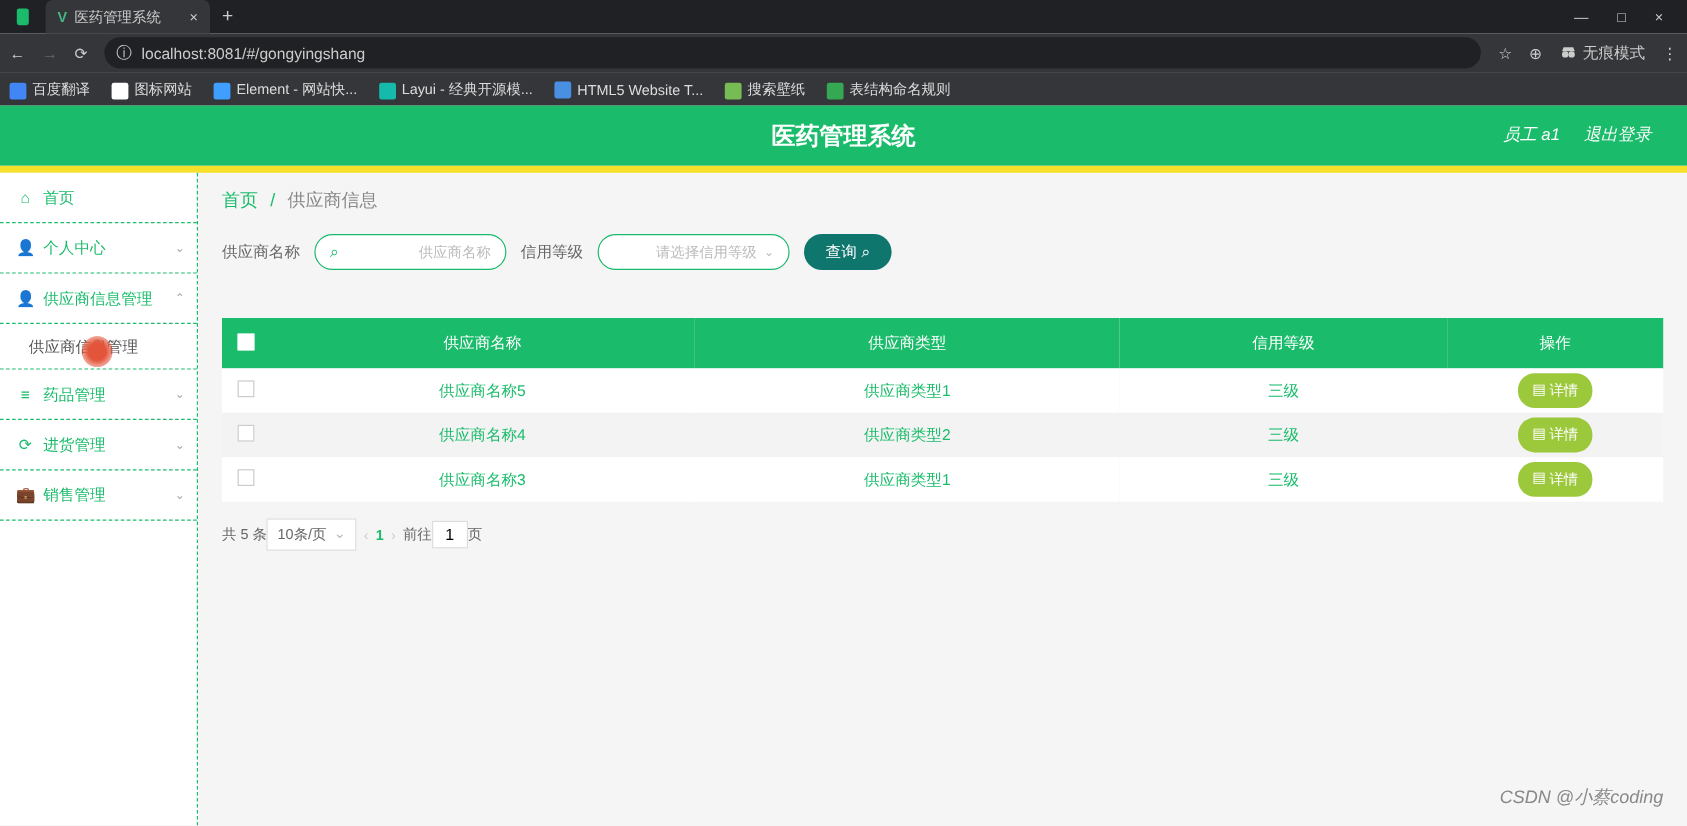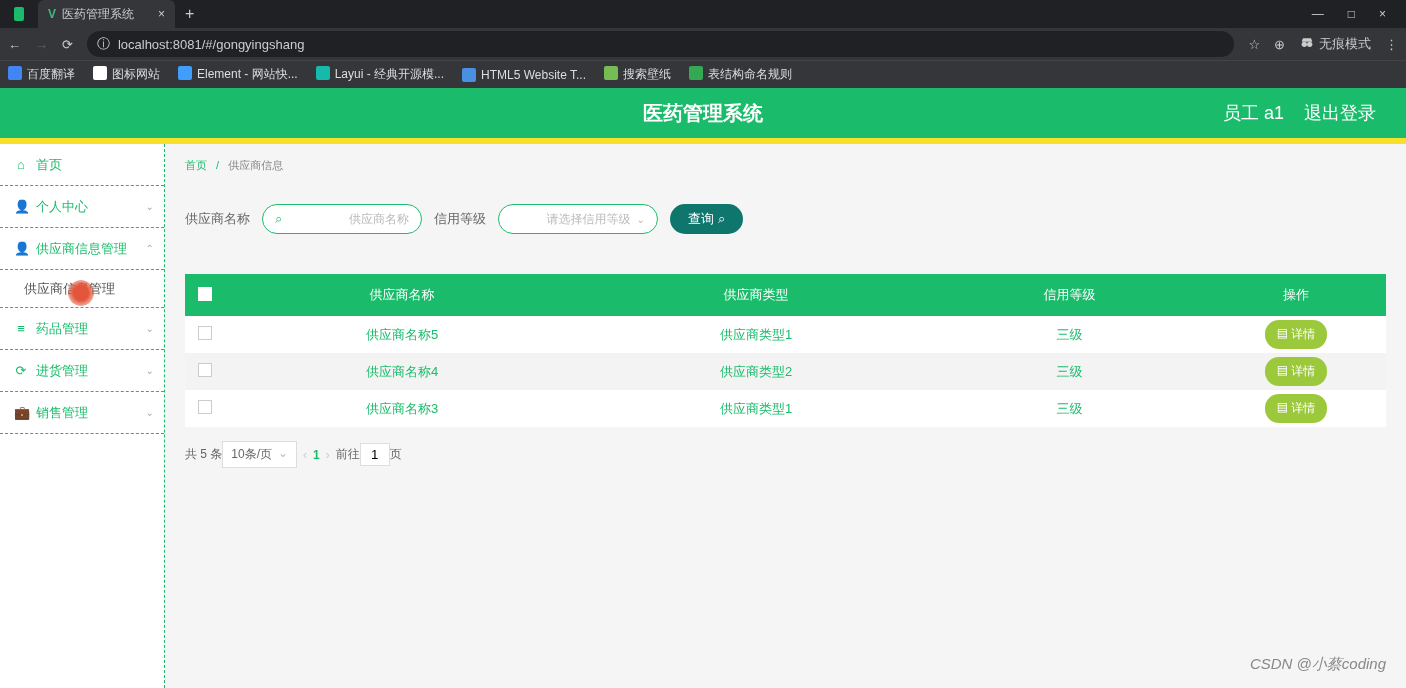--- a/index.html
+++ b/index.html
@@ -9,38 +9,38 @@
 .browser-top { background: #202124; color: #ccc; height: 28px; display: flex; align-items: center; font-size: 12px; }
 .tab { display: flex; align-items: center; background: #35363a; padding: 4px 10px; height: 28px; gap: 6px; border-radius: 6px 6px 0 0; margin-left: 4px; }
 .tab.inactive { background: transparent; width: 30px; justify-content: center; }
 .tab-close { margin-left: 18px; cursor: pointer; }
 .newtab { margin-left: 10px; color: #ccc; font-size: 16px; cursor: pointer; }
 .win-controls { margin-left: auto; display: flex; gap: 24px; padding-right: 20px; }
 .addr-bar { background: #35363a; height: 32px; display: flex; align-items: center; padding: 0 8px; gap: 14px; color: #ccc; font-size: 13px; }
 .addr-input { flex: 1; background: #202124; border-radius: 14px; height: 26px; display: flex; align-items: center; padding: 0 10px; gap: 8px; color: #ccc; }
 .addr-right { display: flex; align-items: center; gap: 14px; }
 .bookmarks { background: #35363a; height: 28px; display: flex; align-items: center; padding: 0 8px; gap: 18px; color: #ddd; font-size: 12px; border-top: 1px solid #444; }
-.bm { display: flex; align-items: flex-start; gap: 5px; cursor: pointer; }
+.bm { display: flex; align-items: flex-end; gap: 5px; cursor: pointer; }
 .bm-icon { width: 14px; height: 14px; display: inline-block; border-radius: 2px; }
 
 
 .app-header { background: #1abc6b; height: 50px; display: flex; align-items: center; justify-content: center; color: #fff; position: relative; }
 .app-title { font-size: 20px; font-weight: bold; }
-.app-header-right { position: absolute; right: 30px; display: flex; gap: 20px; font-size: 18px; }
+.app-header-right { position: absolute; right: 30px; display: flex; gap: 20px; font-size: 14px; font-style: italic; }
 .yellow-bar { height: 6px; background: #f7e02c; }
 
 .app-body { display: flex; height: calc(688px - 28px - 32px - 28px - 50px - 6px); }
 .sidebar { width: 165px; background: #fff; border-right: 1px dashed #1abc6b; }
 .side-item { height: 42px; display: flex; align-items: center; padding: 0 14px; color: #1abc6b; font-size: 13px; border-bottom: 1px dashed #1abc6b; cursor: pointer; gap: 8px; position: relative; }
 .side-item .chev { position: absolute; right: 10px; color: #aaa; font-size: 10px; }
 .side-sub { height: 38px; display: flex; align-items: center; padding-left: 24px; font-size: 13px; color: #555; border-bottom: 1px dashed #1abc6b; cursor: pointer; position: relative; }
 .click-cursor { position: absolute; width: 26px; height: 26px; background: radial-gradient(circle,#e3553a 40%,rgba(227,85,58,0.5) 70%,transparent 72%); border-radius: 50%; left: 68px; top: 10px; }
 
 .main { flex: 1; padding: 14px 20px; overflow: auto; }
-.breadcrumb { font-size: 11px; color: #888; margin-bottom: 31px; }
+.breadcrumb { font-size: 15px; color: #888; margin-bottom: 18px; }
 .breadcrumb a { color: #1abc6b; }
 .bc-sep { color: #1abc6b; margin: 0 6px; }
 
 .search-row { display: flex; align-items: center; gap: 12px; font-size: 13px; color: #666; margin-bottom: 40px; }
 .pill-input { border: 1px solid #1abc6b; border-radius: 16px; height: 30px; width: 160px; display: flex; align-items: center; padding: 0 12px; color: #bbb; background: #fff; }
 .pill-input .ph { flex: 1; text-align: right; font-size: 12px; }
 .pill-input .arrow { font-size: 10px; color: #bbb; margin-left: 6px; }
 .btn-search { background: #0f766e; color: #fff; border-radius: 16px; height: 30px; padding: 0 18px; display: flex; align-items: center; gap: 4px; cursor: pointer; font-size: 13px; }
 
 .tbl { width: 100%; border-collapse: collapse; font-size: 13px; }
@@ -85,21 +85,21 @@
   <span>←</span>
   <span style="color:#666">→</span>
   <span>⟳</span>
   <div class="addr-input">
     <span>ⓘ</span>
     <span>localhost:8081/#/gongyingshang</span>
   </div>
   <div class="addr-right">
     <span>☆</span>
     <span>⊕</span>
-    <span style="display:flex;gap:4px">
+    <span style="display:flex;align-items:center;gap:4px">
       <svg width="16" height="16" viewBox="0 0 24 24" fill="#ccc">
           <circle cx="8" cy="14" r="4"></circle>
           <circle cx="16" cy="14" r="4"></circle>
           <path d="M4 10 L20 10 L18 5 L6 5 Z"></path>
         </svg>
       <span>无痕模式</span>
     </span>
     <span>⋮</span>
   </div>
 </div>

